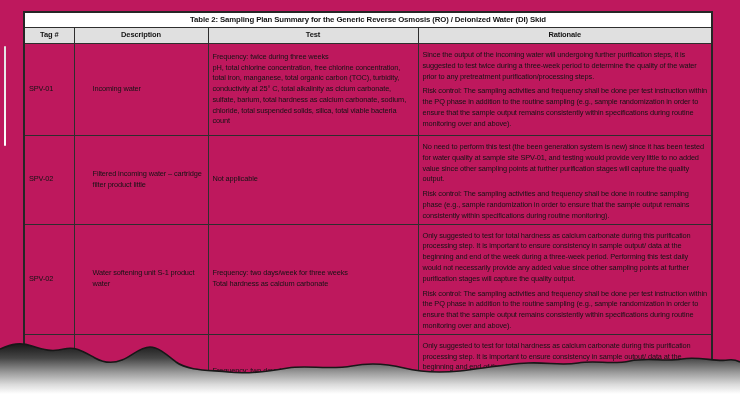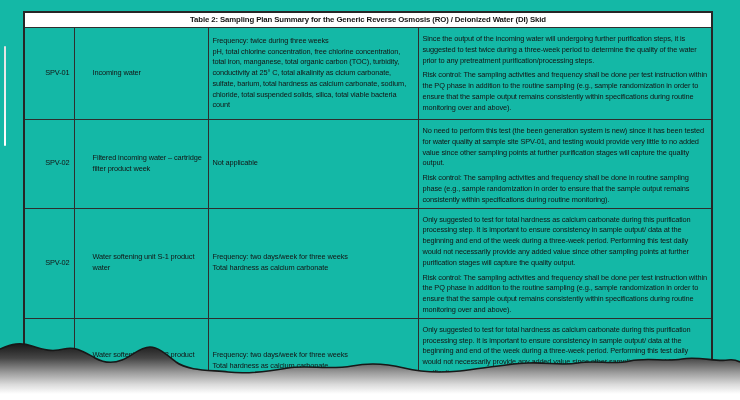--- a/index.html
+++ b/index.html
@@ -1,17 +1,17 @@
 <!DOCTYPE html>
 <html><head>
 <meta charset="utf-8">
 <style>
   html,body{margin:0;padding:0;background:#ffffff;}
   .page{
-    position:relative;width:740px;height:400px;background:#14b8a6;overflow:hidden;
+    position:relative;width:740px;height:400px;background:#be185d;overflow:hidden;
     font-family:"Liberation Sans","DejaVu Sans",sans-serif;color:#141414;
   }
   .edge-smudge{
     position:absolute;left:4px;top:46px;width:2px;height:100px;
     background:linear-gradient(#e2e2e2,#f1f1f1 60%,#ffffff);border-radius:2px;
   }
   table.sampling-table{
     position:absolute;left:23px;top:11px;width:688px;
     border-collapse:collapse;table-layout:fixed;
     border:2px solid #262626;
@@ -21,21 +21,21 @@
     border:1px solid #2e2e2e;padding:2px 4px;vertical-align:middle;overflow:hidden;
   }
   tr.title-row td{
     height:12px;padding:1px 2px;text-align:center;font-weight:bold;font-size:7.8px;
     background:#ffffff;
   }
   tr.header-row th{
     height:13px;background:#e0e0e0;text-align:center;font-weight:bold;font-size:7.5px;
     padding:1px 2px;
   }
-  td.tag-cell{text-align:right;}
+  td.tag-cell{text-align:left;}
   td.desc-cell{padding-left:18px;}
   td.test-cell{vertical-align:middle;}
   td.rat-cell{vertical-align:top;padding-top:6px;}
   .b{font-weight:normal;}
   .p2{margin-top:4px;}
   tr.row-1{height:92px;}
   tr.row-2{height:85px;}
   tr.row-3{height:105px;}
   tr.row-4{height:85px;}
   svg.tear{position:absolute;left:0;top:330px;width:740px;height:70px;}
@@ -50,37 +50,43 @@
     <colgroup>
       <col style="width:50px">
         <col style="width:134px">
         <col style="width:210px">
         <col style="width:294px">
     </colgroup>
     <tbody>
         <tr class="title-row">
       <td colspan="4">Table 2: Sampling Plan Summary for the Generic Reverse Osmosis (RO) / Deionized Water (DI) Skid</td>
     </tr>
+    <tr class="header-row">
+      <th>Tag #</th>
+      <th>Description</th>
+      <th>Test</th>
+      <th>Rationale</th>
+    </tr>
 
     <tr class="row-1">
       <td class="tag-cell">SPV-01</td>
       <td class="desc-cell">Incoming water</td>
       <td class="test-cell">
         <div class="b">Frequency: twice during three weeks</div>
         <div>pH, total chlorine concentration, free chlorine concentration, total iron, manganese, total organic carbon (TOC), turbidity, conductivity at 25° C, total alkalinity as clcium carbonate, sulfate, barium, total hardness as calcium carbonate, sodium, chloride, total suspended solids, silica, total viable bacteria count</div>
       </td>
       <td class="rat-cell">
         <div class="p1"><span>Since the output of the incoming water will undergoing further purification steps, it is suggested to test twice during a three-week period to determine the quality of the water prior to any pretreatment purification/processing steps.</span><span class="b"></span><span></span></div>
         <div class="p2"><span class="b">Risk control:</span><span> The sampling activities and frequency shall be done per test instruction within the PQ phase in addition to the routine sampling (e.g., sample randomization in order to ensure that the sample output remains consistently within specifications during routine monitoring over and above).</span></div>
       </td>
     </tr>
 
     <tr class="row-2">
       <td class="tag-cell">SPV-02</td>
-      <td class="desc-cell">Filtered incoming water – cartridge filter product week</td>
+      <td class="desc-cell">Filtered incoming water – cartridge filter product little</td>
       <td class="test-cell">
         <div class="b"></div>
         <div>Not applicable</div>
       </td>
       <td class="rat-cell">
         <div class="p1"><span>No need to perform this test </span><span class="b">(the been generation system is new)</span><span> since it has been tested for water quality at sample site SPV-01, and testing would provide very little to no added value since other sampling points at further purification stages will capture the quality output.</span></div>
         <div class="p2"><span class="b">Risk control:</span><span> The sampling activities and frequency shall be done in routine sampling phase (e.g., sample randomization in order to ensure that the sample output remains consistently within specifications during routine monitoring).</span></div>
       </td>
     </tr>
 

